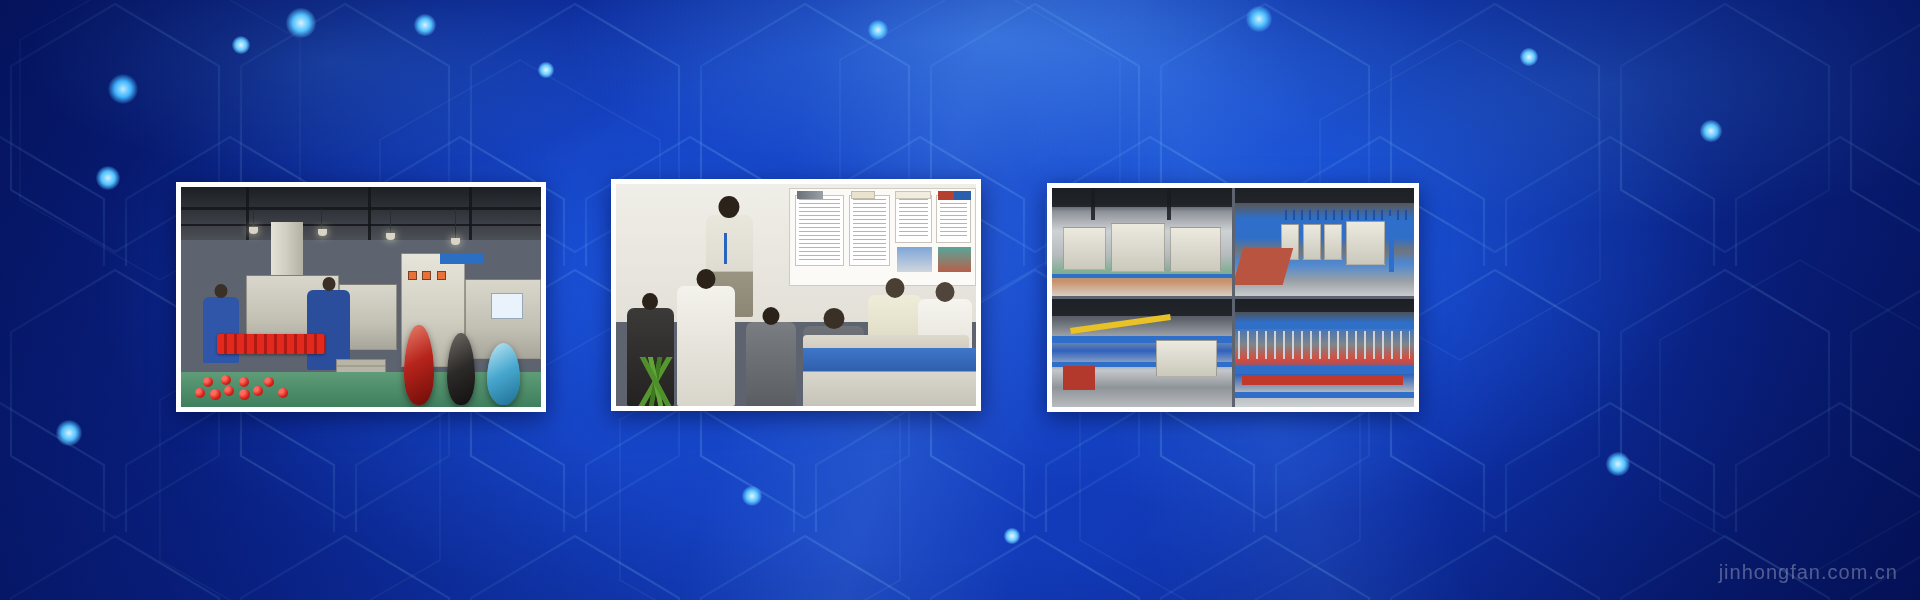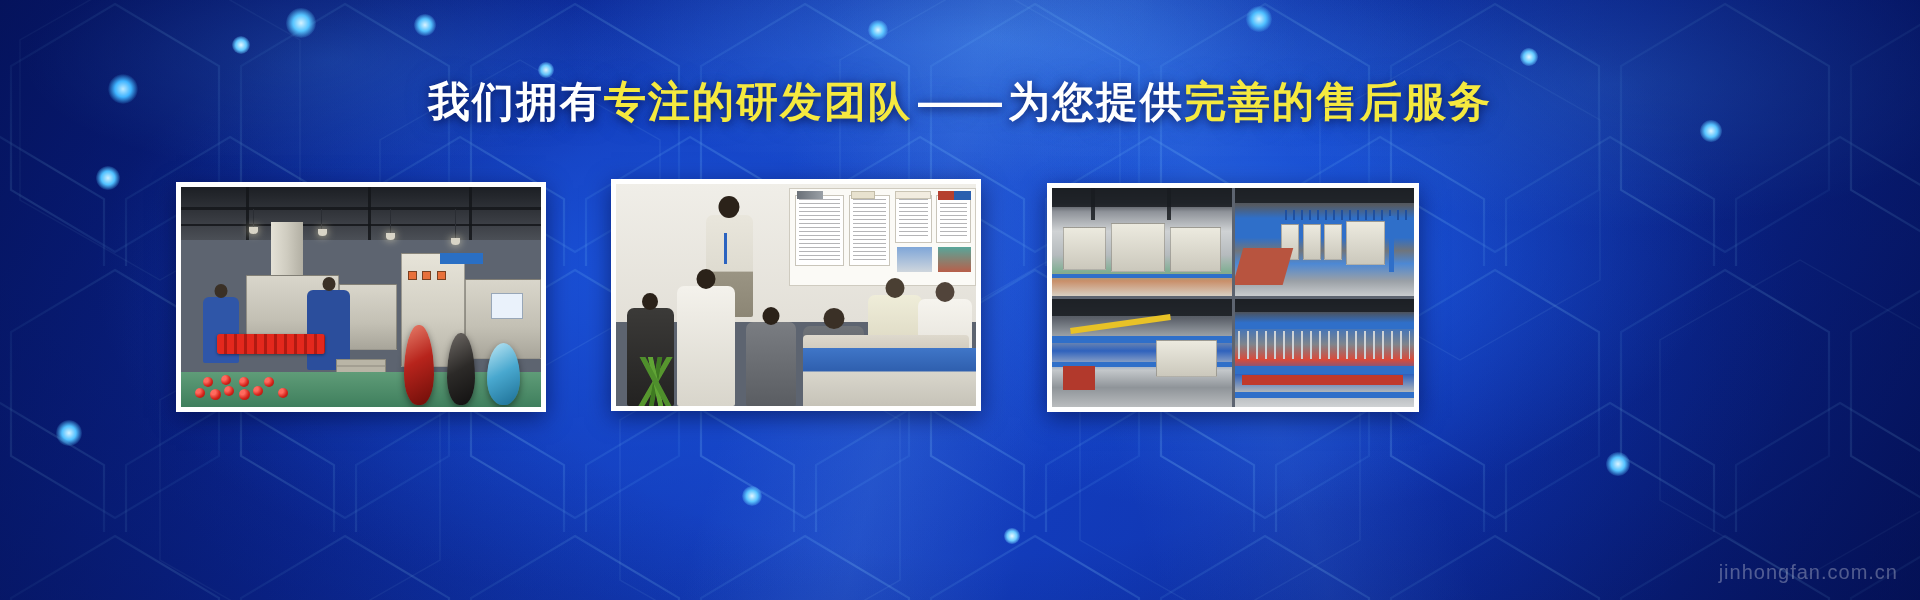--- a/index.html
+++ b/index.html
@@ -280,23 +280,20 @@
   <div class="node" style="left:538px;  top:62px;  width:16px; height:16px; background:radial-gradient(circle,#e6f8ff 0%,#6accff 42%,rgba(40,140,255,0) 78%);"></div>
   <div class="node" style="left:868px;  top:20px;  width:20px; height:20px; background:radial-gradient(circle,#dff5ff 0%,#5cc5ff 40%,rgba(40,140,255,0) 76%);"></div>
   <div class="node" style="left:1246px; top:6px;   width:26px; height:26px; background:radial-gradient(circle,#d2f1ff 0%,#4fbfff 38%,rgba(40,140,255,0) 74%);"></div>
   <div class="node" style="left:1520px; top:48px;  width:18px; height:18px; background:radial-gradient(circle,#e4f7ff 0%,#63c9ff 42%,rgba(40,140,255,0) 78%);"></div>
   <div class="node" style="left:1700px; top:120px; width:22px; height:22px; background:radial-gradient(circle,#dcf4ff 0%,#58c4ff 40%,rgba(40,140,255,0) 76%);"></div>
   <div class="node" style="left:56px;   top:420px; width:26px; height:26px; background:radial-gradient(circle,#d6f2ff 0%,#52c1ff 38%,rgba(40,140,255,0) 74%);"></div>
   <div class="node" style="left:742px;  top:486px; width:20px; height:20px; background:radial-gradient(circle,#e0f5ff 0%,#5dc6ff 40%,rgba(40,140,255,0) 76%);"></div>
   <div class="node" style="left:1004px; top:528px; width:16px; height:16px; background:radial-gradient(circle,#e8f9ff 0%,#6ecdff 42%,rgba(40,140,255,0) 78%);"></div>
   <div class="node" style="left:1606px; top:452px; width:24px; height:24px; background:radial-gradient(circle,#d9f3ff 0%,#56c3ff 40%,rgba(40,140,255,0) 75%);"></div>
 
-  <h1 id="headline">
-    <span class="w">我们拥有</span><span class="y">专注的研发团队</span><span class="dash">——</span><span class="w">为您提供</span><span class="y">完善的售后服务</span>
-  </h1>
 
   <div class="panel" id="panel-1">
     <div class="shot p1">
       <div class="ceiling"></div>
       <div class="beam" style="left:0; right:0; top:9%;  height:3px;"></div>
       <div class="beam" style="left:0; right:0; top:17%; height:2px;"></div>
       <div class="beam" style="left:18%; top:0; width:3px; height:24%;"></div>
       <div class="beam" style="left:52%; top:0; width:3px; height:24%;"></div>
       <div class="beam" style="left:80%; top:0; width:3px; height:24%;"></div>
 

